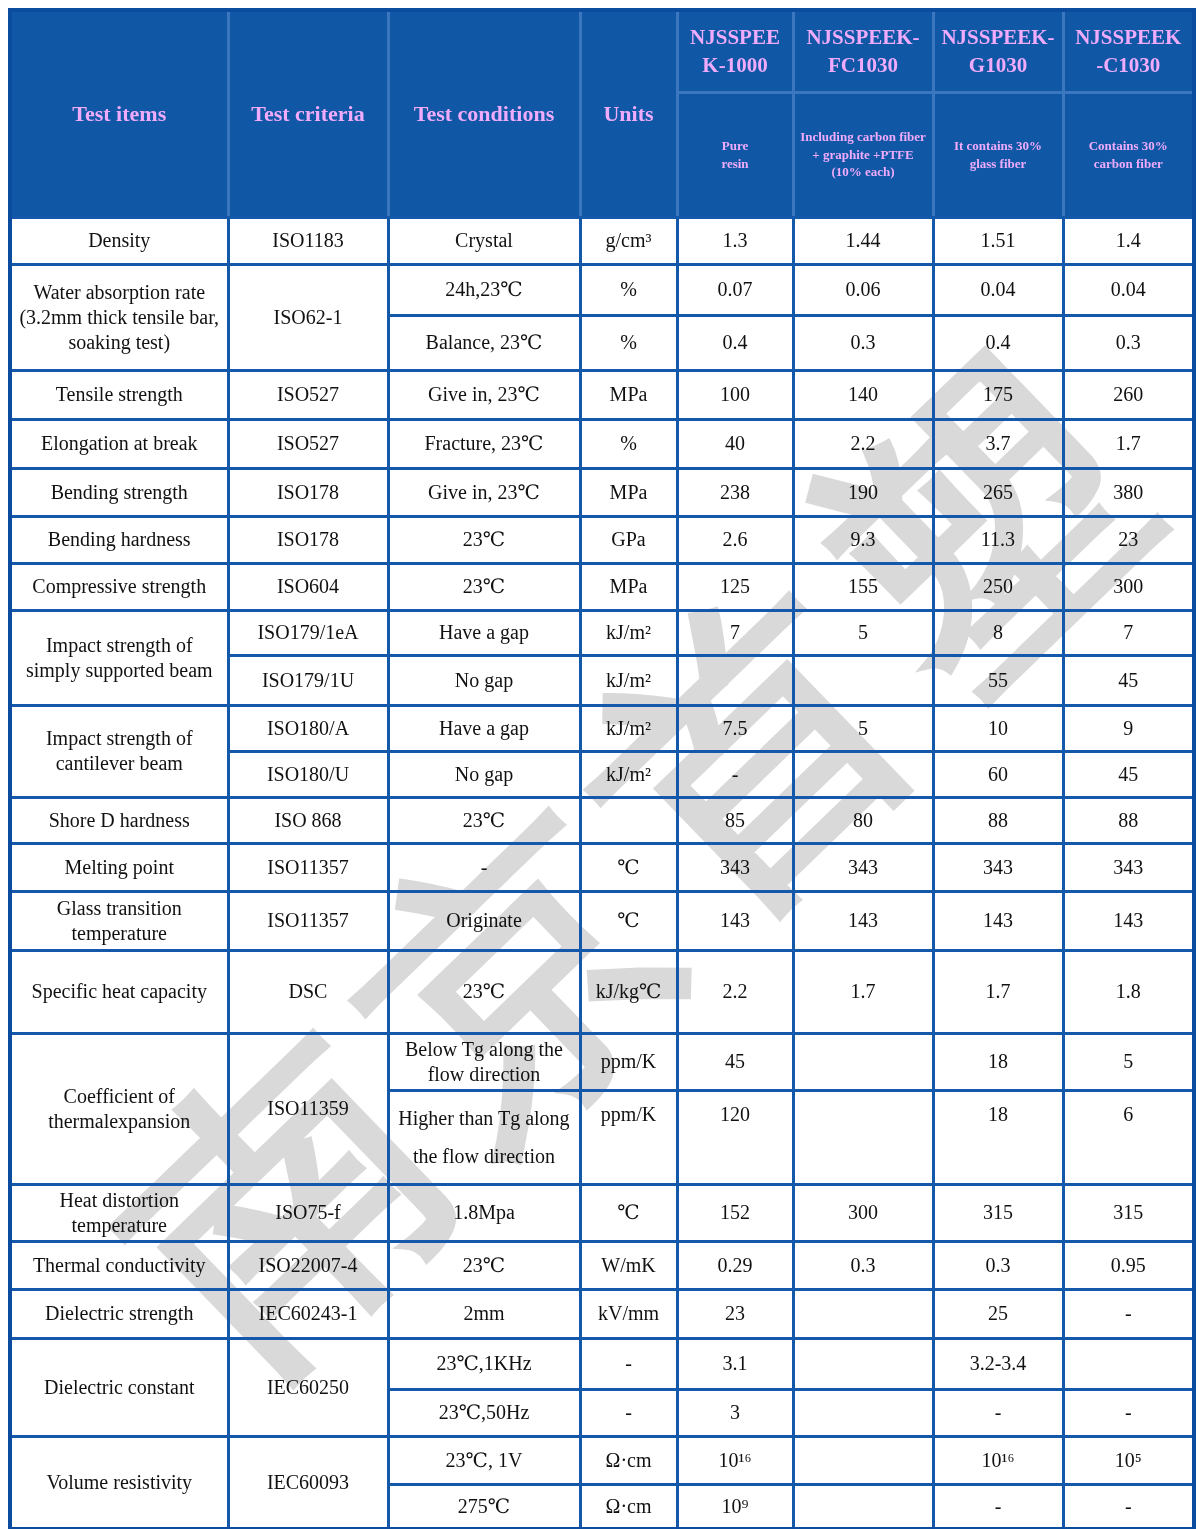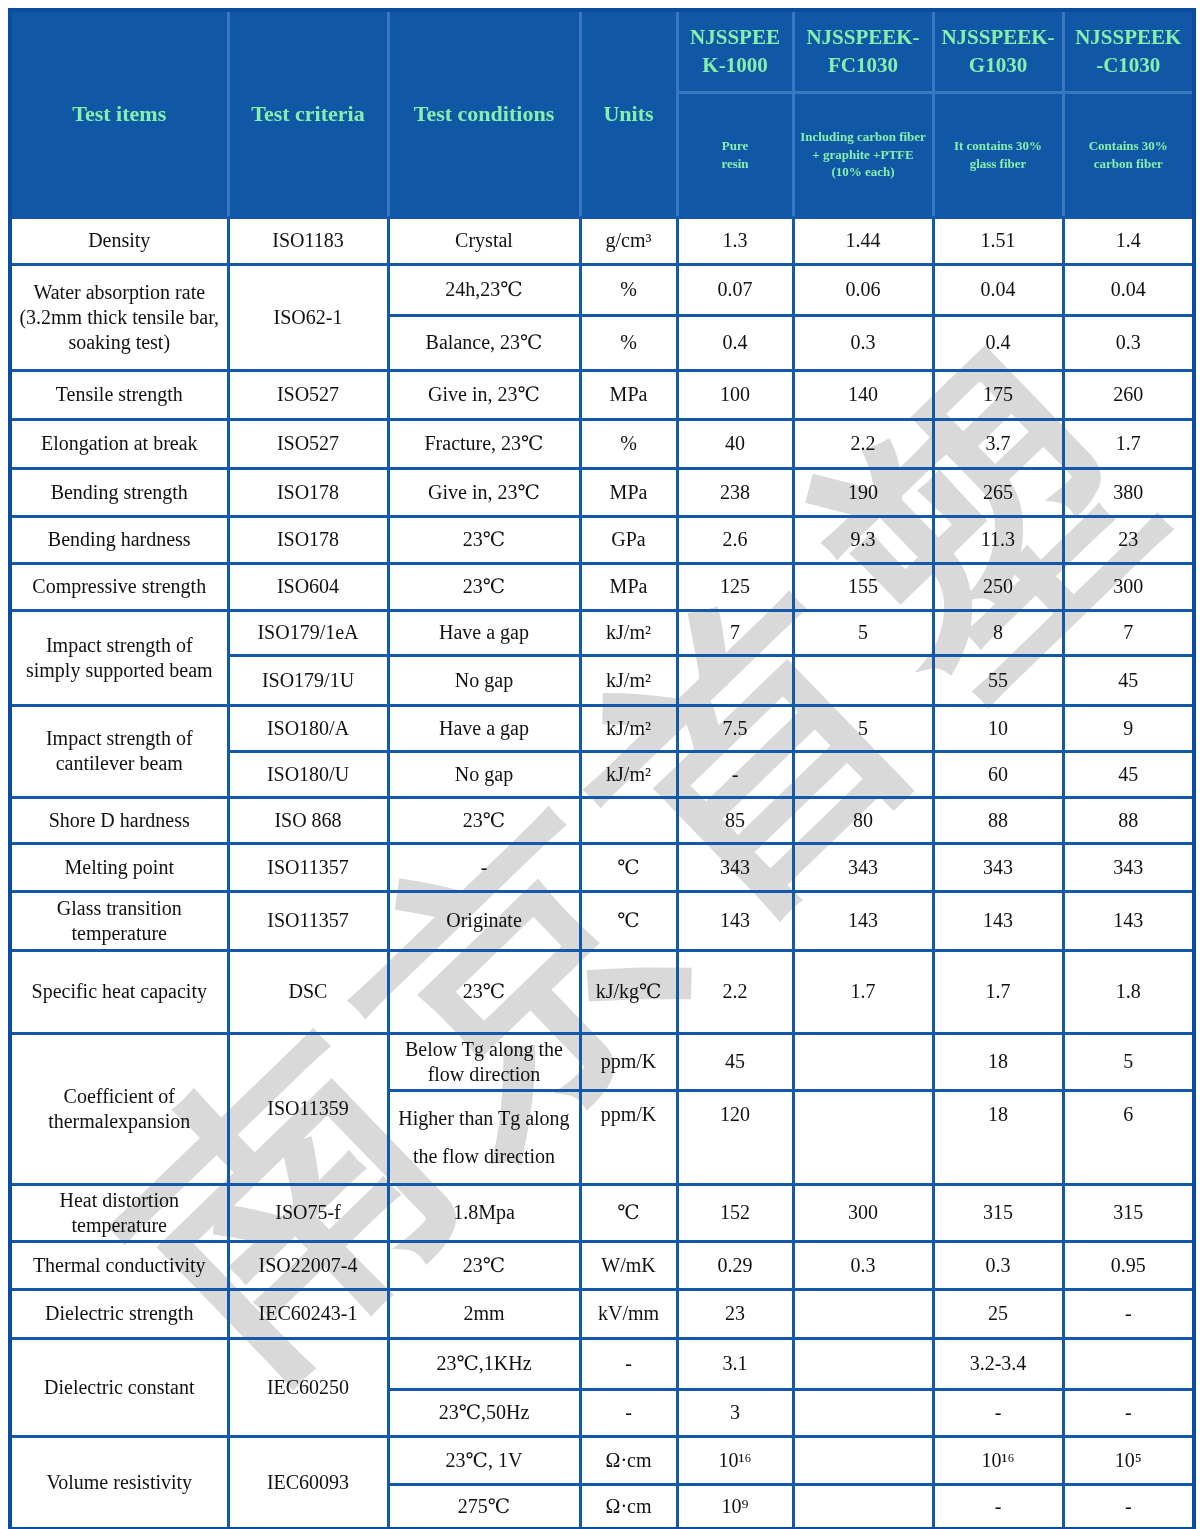--- a/index.html
+++ b/index.html
@@ -18,21 +18,21 @@
   table{
     border-collapse:collapse;table-layout:fixed;width:1184px;
     position:relative;z-index:1;border:4px solid #0C4C9E;
   }
   td,th{
     border:3px solid #1459A9;text-align:center;vertical-align:middle;
     padding:2px 5px;box-sizing:border-box;background:transparent;
     font-size:20px;line-height:1.25;overflow:hidden;
   }
   thead th{
-    background:#1057A5;color:#86efac;border-color:#3A77BF;
+    background:#1057A5;color:#f0abfc;border-color:#3A77BF;
     font-weight:bold;font-size:22px;
   }
   thead th.span-head{border-bottom-color:#1459A9}
   thead tr.desc-row th{border-bottom-color:#1459A9}
   th.product-name{white-space:pre-line;font-size:21px;line-height:1.35}
   th.product-desc{white-space:pre-line;font-size:13px;line-height:1.35}
   td.item{font-size:20px}
   td.cond{font-size:20px}
   td.loose{line-height:1.9}
   td.vt{vertical-align:top;padding-top:10px}

